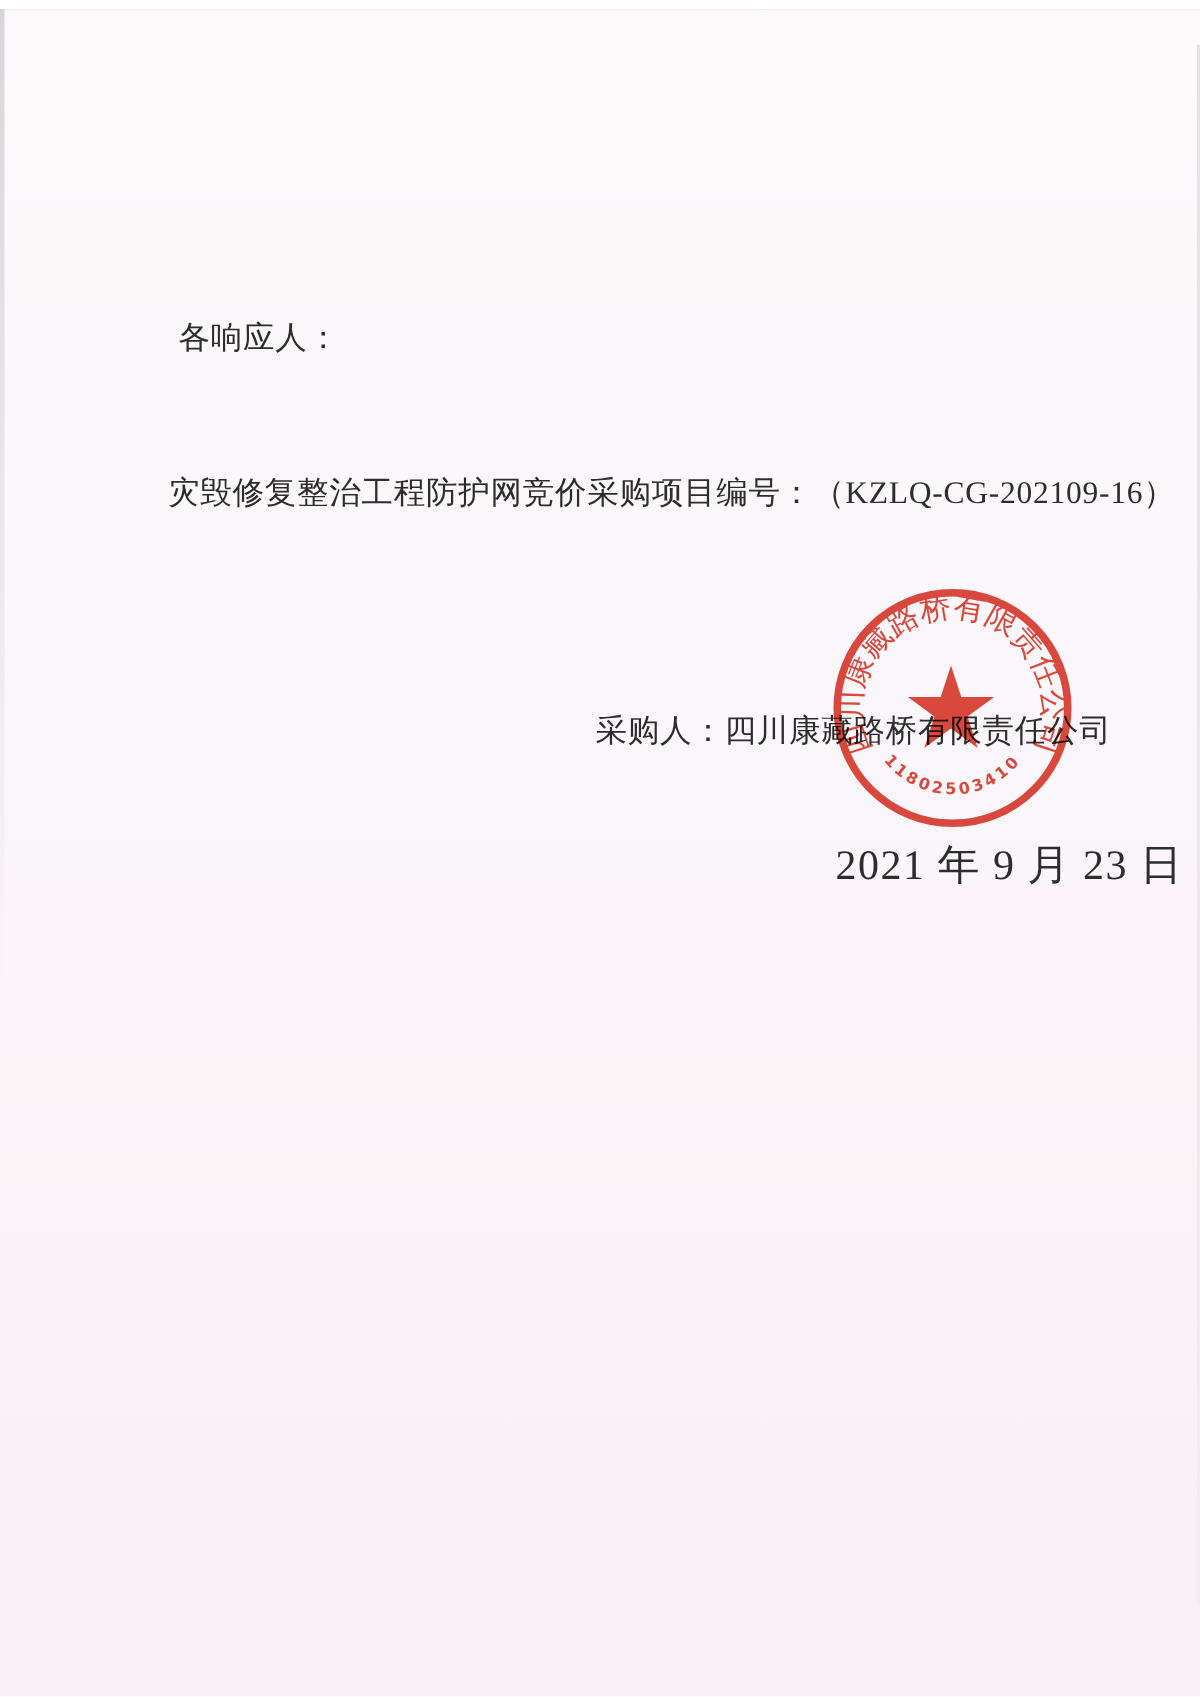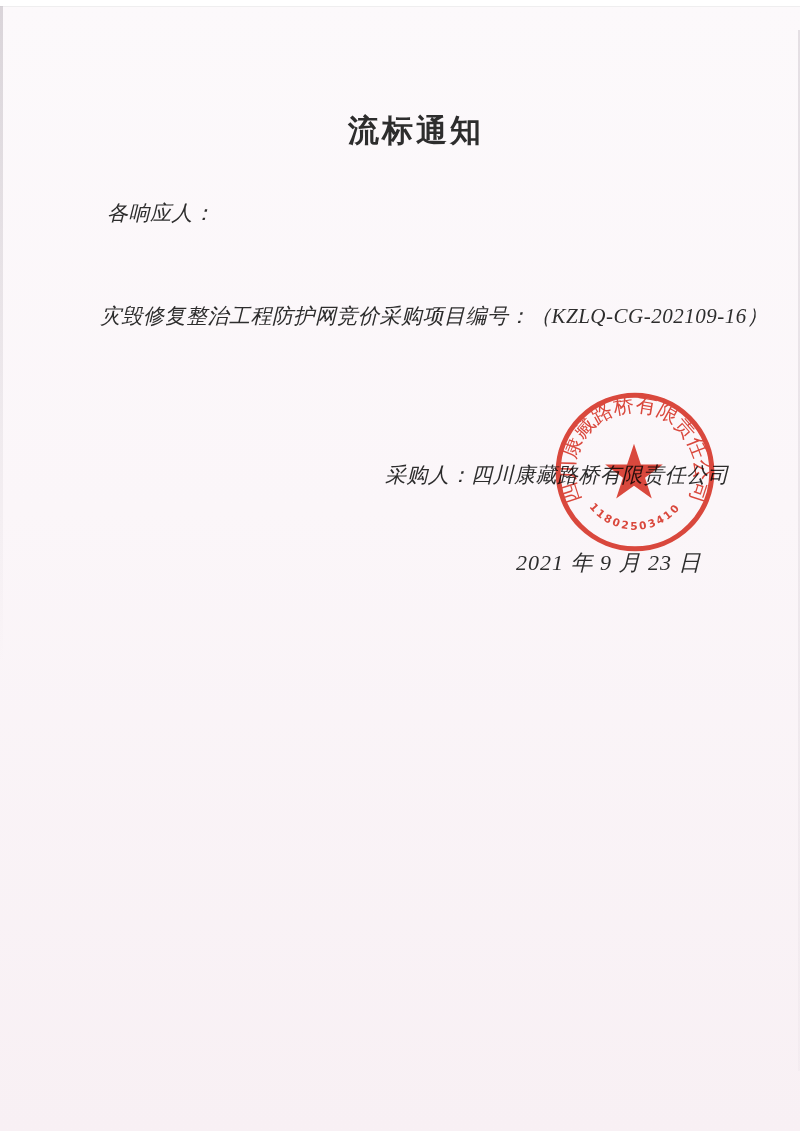--- a/index.html
+++ b/index.html
@@ -32,33 +32,32 @@
     top: 110px; left: 416px;
     transform: translateX(-50%);
     margin: 0;
     font-size: 31px;
     font-weight: bold;
     letter-spacing: 3px;
     white-space: nowrap;
   }
   .text-line {
     position: absolute;
-    margin: 0;
+    margin: 12px;
     font-size: 21px;
     line-height: 1.15;
     letter-spacing: 0.5px;
     white-space: nowrap;
-    font-style: italic;
   }
   .salutation   { top: 201px; left: 107px; }
   .body-line-1  { top: 247px; left: 142px; }
   .body-line-2  { top: 304px; left: 100px; }
   .body-line-3  { top: 333px; left: 100px; font-weight: bold; }
   .purchaser    { top: 463px; left: 385px; }
-  .date-line    { top: 550px; left: 516px; font-size: 22px; letter-spacing: 1px; text-align: right; }
+  .date-line    { top: 550px; left: 545px; font-size: 28px; letter-spacing: 1px; text-align: right; }
   .seal {
     position: absolute;
     left: 544px; top: 381px;
     width: 182px; height: 182px;
     mix-blend-mode: multiply;
     opacity: 0.95;
   }
   .seal svg { width: 100%; height: 100%; display: block; }
   .seal-company-text {
     font-family: "Liberation Serif", "DejaVu Serif", serif;
@@ -75,21 +74,20 @@
 </style>
 </head>
 <body>
 
 <div class="scan-page">
 
   <div class="edge-top"></div>
   <div class="edge-left"></div>
   <div class="edge-right"></div>
 
-  <h1 class="doc-title">流标通知</h1>
 
   <p class="text-line salutation">各响应人：</p>
 
 
   <p class="text-line body-line-2">灾毁修复整治工程防护网竞价采购项目编号：（KZLQ-CG-202109-16）</p>
 
 
   <p class="text-line purchaser">采购人：四川康藏路桥有限责任公司</p>
 
   <p class="text-line date-line">2021 年 9 月 23 日</p>

